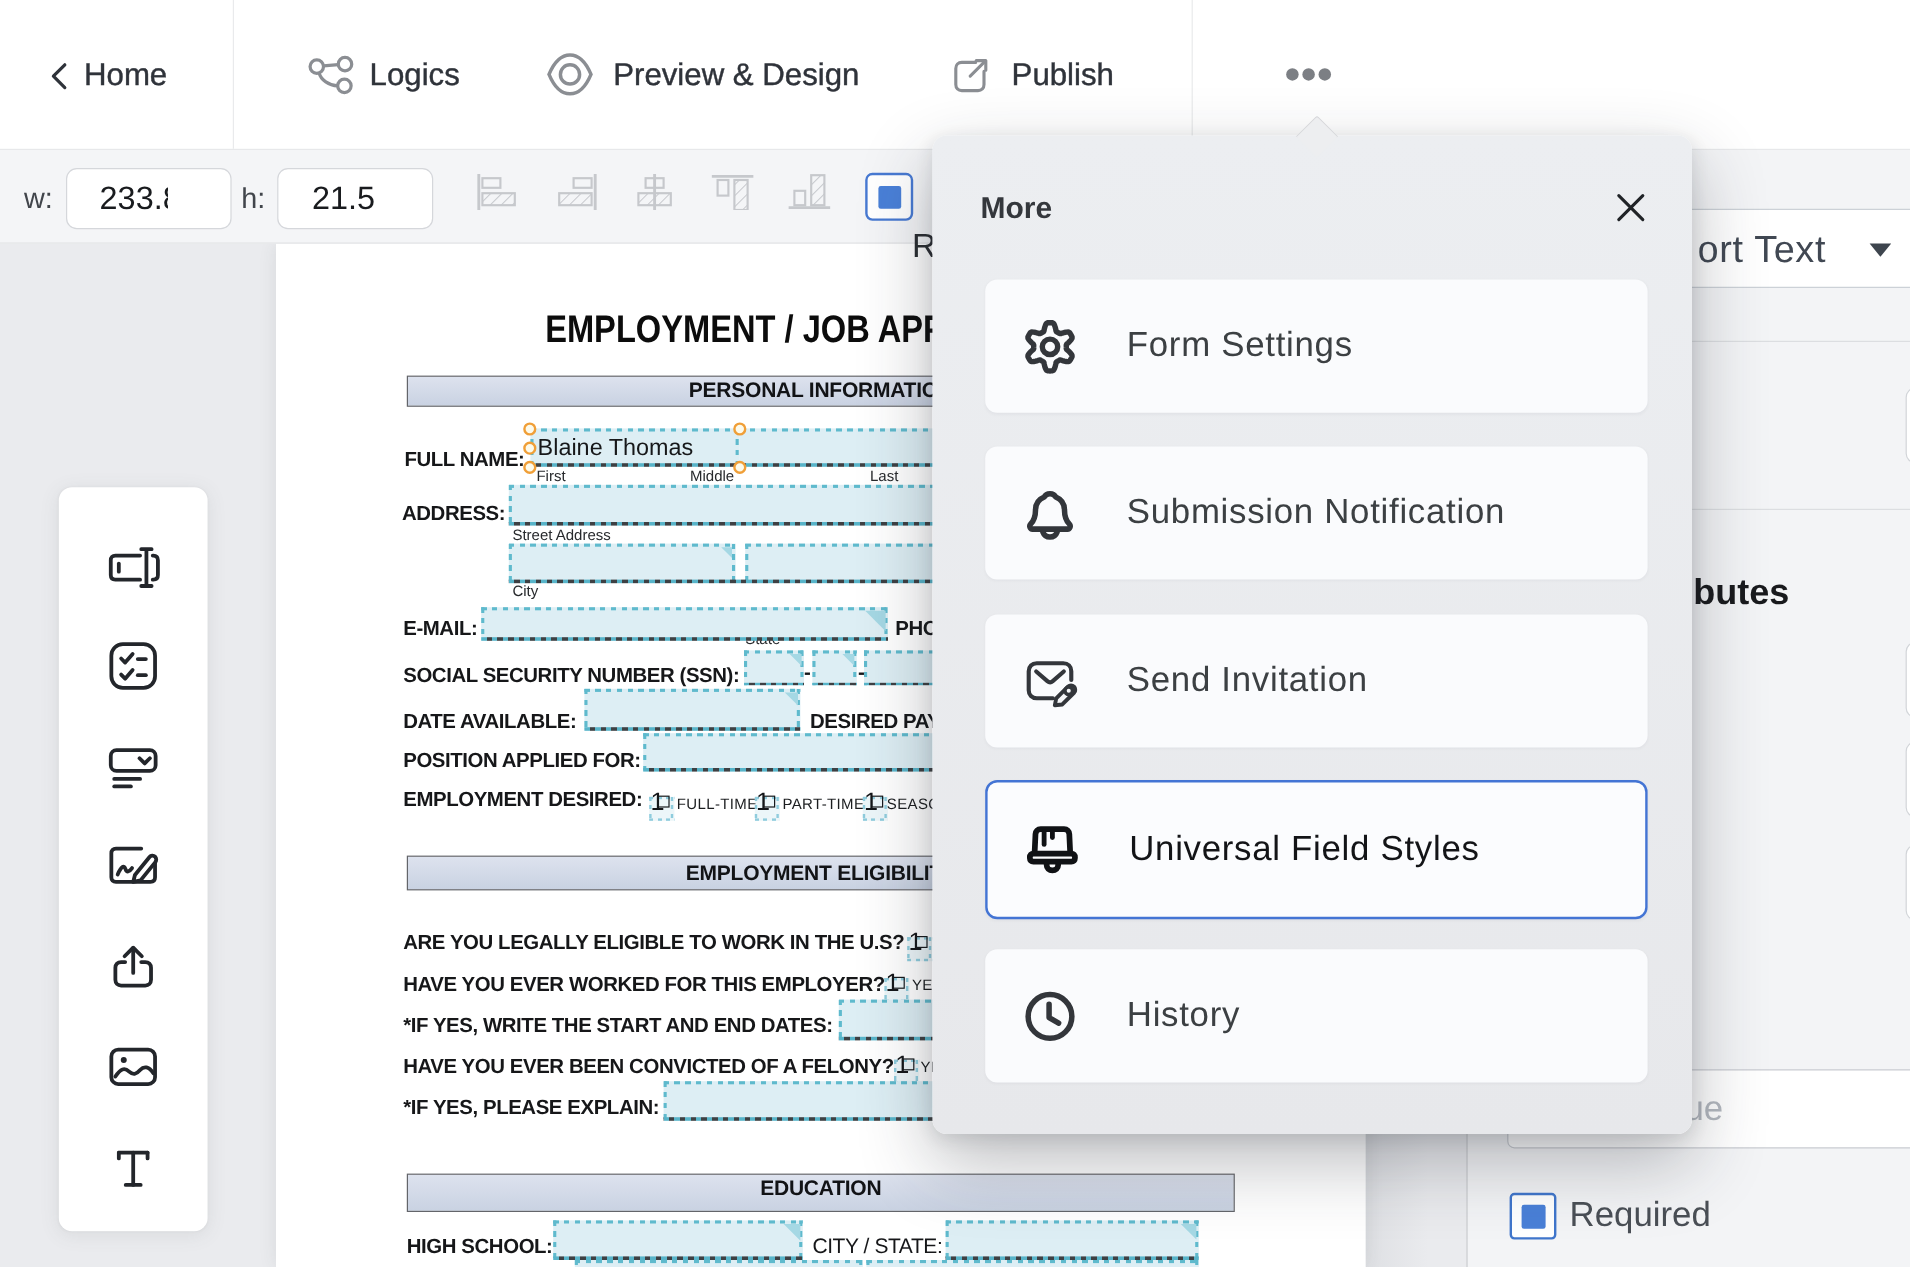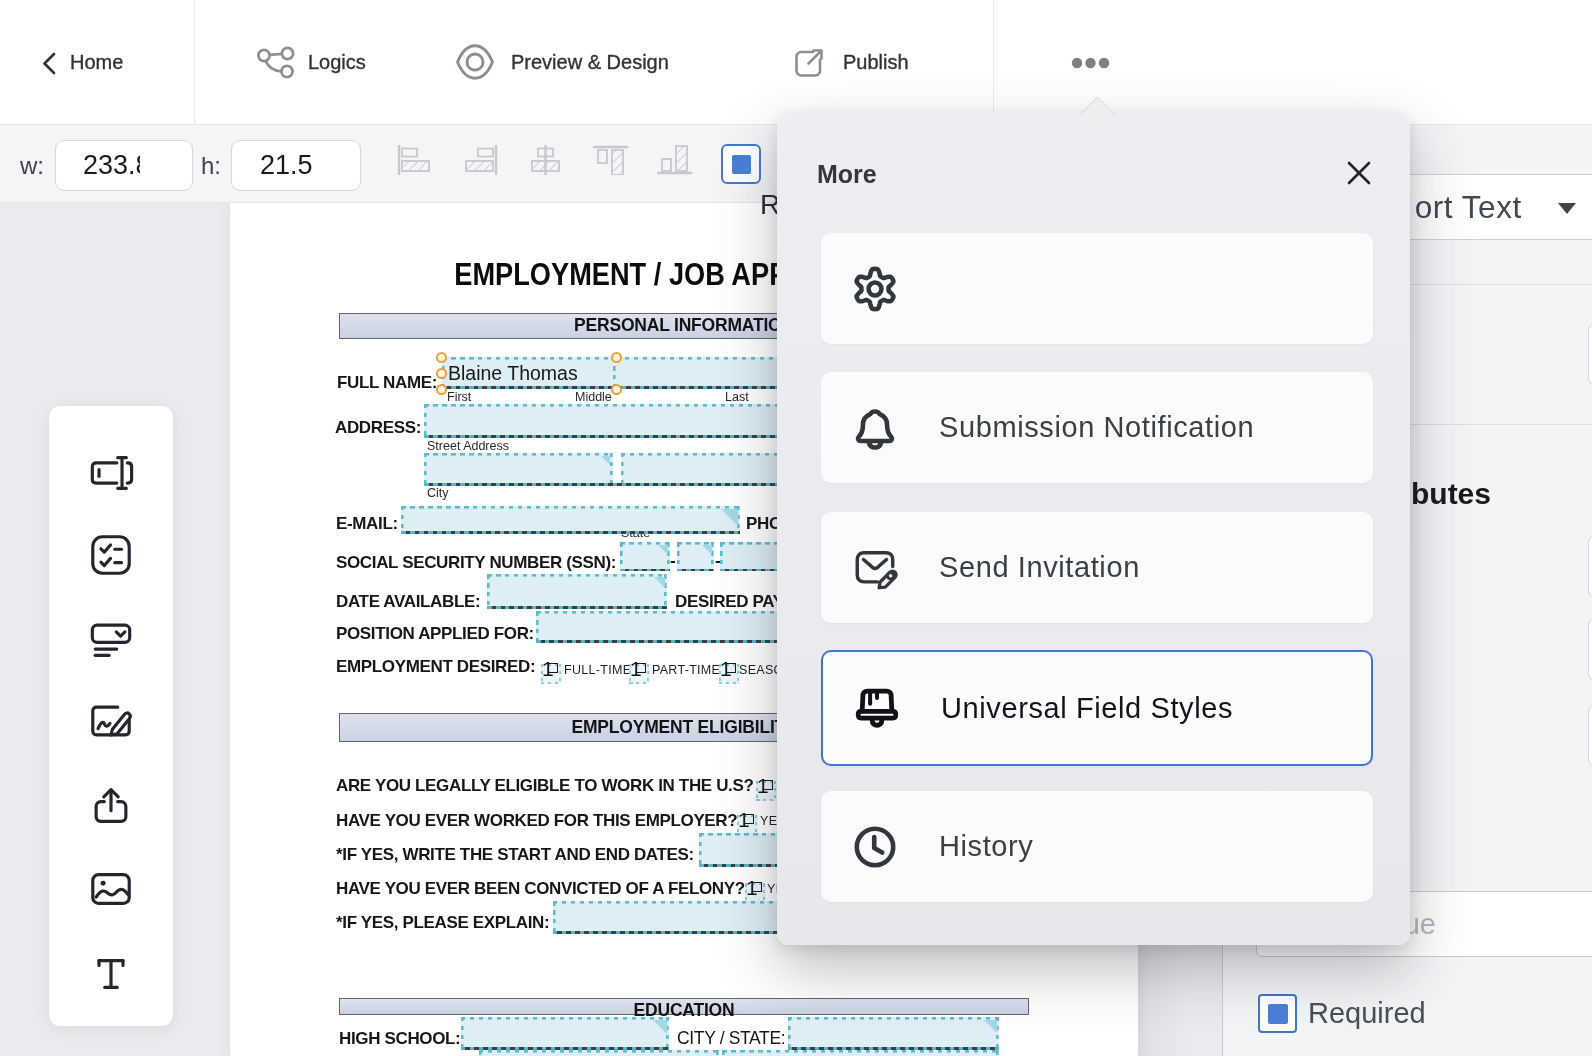--- a/index.html
+++ b/index.html
@@ -4,21 +4,21 @@
 <style>
 
 * { margin:0; padding:0; box-sizing:border-box; }
 html,body { width:1592px; height:1056px; overflow:hidden; }
 body { font-family:"Liberation Sans","DejaVu Sans",sans-serif; background:#eaebee; position:relative; }
 .abs { position:absolute; }
 .med { -webkit-text-stroke:0.35px currentColor; }
 
 #header { position:absolute; left:0; top:0; width:1592px; height:125px; background:#ffffff; border-bottom:1px solid #e7e8ea; z-index:30; }
 .hdiv { position:absolute; top:0; width:1px; height:124px; background:#e9eaec; }
-.navlbl { position:absolute; font-size:20px; color:#2f333a; line-height:30px; }
+.navlbl { position:absolute; font-size:26px; color:#2f333a; line-height:30px; }
 
 #toolbar { position:absolute; left:0; top:125px; width:1222px; height:78px; background:#f4f5f7; border-bottom:1px solid #e3e4e7; z-index:20; }
 .tb-lbl { position:absolute; font-size:24px; color:#41454b; }
 .tb-input { position:absolute; height:51px; background:#ffffff; border:1.5px solid #d5d7db; border-radius:9px; overflow:hidden; }
 .tb-input .val { position:absolute; top:0; height:48px; line-height:48px; font-size:27px; color:#191b1e; white-space:nowrap; overflow:hidden; }
 .alicon { position:absolute; top:145px; width:35px; height:30px; }
 #align-square-btn { position:absolute; left:721px; top:144px; width:40px; height:40px; background:#ffffff; border:2px solid #4779d2; border-radius:6px; }
 #align-square-btn .inner { position:absolute; left:50%; top:50%; width:19px; height:19px; margin:-9.5px 0 0 -9.5px; background:#4a80d8; border-radius:2px; }
 
 #canvas { position:absolute; left:0; top:203px; width:1222px; height:853px; background:#eaebee; z-index:1; }
@@ -271,21 +271,21 @@
 <div class="lbl" style="left:106px;top:676px;">HAVE YOU EVER BEEN CONVICTED OF A FELONY?</div>
 <div class="pdfcb" style="left:516px;top:674px;">
         <div class="pdfcb-fld"></div>
         <div class="pdfcb-digit">1</div>
         <div class="pdfcb-sq"></div>
       </div>
 <div class="smalltxt" style="left:537px;top:679px;">YES</div>
 <div class="lbl" style="left:106px;top:710px;">*IF YES, PLEASE EXPLAIN:</div>
 <div class="fld" style="left:323px;top:698px;width:476px;height:32px;"></div>
 <div class="uline" style="left:323px;top:728px;width:476px;"></div>
-<div class="sec-bar" style="top:795px;height:17px;line-height:22px;">EDUCATION</div>
+<div class="sec-bar" style="top:775px;height:32px;line-height:22px;">EDUCATION</div>
 <div class="lbl" style="left:109px;top:826px;">HIGH SCHOOL:</div>
 <div class="fld" style="left:231px;top:814px;width:208px;height:32px;"></div>
 <div class="fold" style="left:422.5px;top:816.6px;border-width:0 14px 14px 0;border-color:transparent #a5d8e4 transparent transparent;"></div>
 <div class="uline" style="left:231px;top:844px;width:208px;"></div>
 <div class="lbl" style="left:447px;top:826px;font-weight:400;font-size:17.5px;">CITY / STATE:</div>
 <div class="fld" style="left:558px;top:814px;width:211px;height:32px;"></div>
 <div class="fold" style="left:753.5px;top:816.6px;border-width:0 13px 13px 0;border-color:transparent #a5d8e4 transparent transparent;"></div>
 <div class="uline" style="left:558px;top:844px;width:211px;"></div>
 <div class="fld" style="left:249px;top:847px;width:240px;height:12px;"></div>
 <div class="fld" style="left:492px;top:847px;width:277px;height:12px;"></div>
@@ -363,20 +363,21 @@
 <div class="caret"></div>
 <div id="more-title">More</div>
 <div id="more-close"><svg width="32" height="32" viewBox="0 0 32 32" fill="none">
         <path d="M6 6 L26 26 M26 6 L6 26" stroke="#202327" stroke-width="2.6" stroke-linecap="round"></path>
       </svg></div>
 <div class="menu-item" style="top:120px;">
 <div class="mi-icon"><svg width="48" height="48" viewBox="0 0 48 48" fill="none" style="width:46px;height:46px;">
           <path d="M24.00,3.00 L25.10,3.03 L26.20,3.12 L27.21,3.75 L27.98,5.29 L28.56,7.00 L28.97,8.71 L29.27,10.27 L29.78,11.03 L30.45,11.35 L31.10,11.70 L31.73,12.09 L32.35,12.51 L33.25,12.57 L34.76,12.05 L36.45,11.55 L38.21,11.20 L39.93,11.10 L40.99,11.66 L41.61,12.56 L42.19,13.50 L42.71,14.47 L43.18,15.46 L43.14,16.65 L42.19,18.09 L41.00,19.44 L39.73,20.66 L38.52,21.70 L38.12,22.52 L38.18,23.26 L38.20,24.00 L38.18,24.74 L38.12,25.48 L38.52,26.30 L39.73,27.34 L41.00,28.56 L42.19,29.91 L43.14,31.35 L43.18,32.54 L42.71,33.53 L42.19,34.50 L41.61,35.44 L40.99,36.34 L39.93,36.90 L38.21,36.80 L36.45,36.45 L34.76,35.95 L33.25,35.43 L32.35,35.49 L31.73,35.91 L31.10,36.30 L30.45,36.65 L29.78,36.97 L29.27,37.73 L28.97,39.29 L28.56,41.00 L27.98,42.71 L27.21,44.25 L26.20,44.88 L25.10,44.97 L24.00,45.00 L22.90,44.97 L21.80,44.88 L20.79,44.25 L20.02,42.71 L19.44,41.00 L19.03,39.29 L18.73,37.73 L18.22,36.97 L17.55,36.65 L16.90,36.30 L16.27,35.91 L15.65,35.49 L14.75,35.43 L13.24,35.95 L11.55,36.45 L9.79,36.80 L8.07,36.90 L7.01,36.34 L6.39,35.44 L5.81,34.50 L5.29,33.53 L4.82,32.54 L4.86,31.35 L5.81,29.91 L7.00,28.56 L8.27,27.34 L9.48,26.30 L9.88,25.48 L9.82,24.74 L9.80,24.00 L9.82,23.26 L9.88,22.52 L9.48,21.70 L8.27,20.66 L7.00,19.44 L5.81,18.09 L4.86,16.65 L4.82,15.46 L5.29,14.47 L5.81,13.50 L6.39,12.56 L7.01,11.66 L8.07,11.10 L9.79,11.20 L11.55,11.55 L13.24,12.05 L14.75,12.57 L15.65,12.51 L16.27,12.09 L16.90,11.70 L17.55,11.35 L18.22,11.03 L18.73,10.27 L19.03,8.71 L19.44,7.00 L20.02,5.29 L20.79,3.75 L21.80,3.12 L22.90,3.03 L24.00,3.00 Z" stroke="#33363b" stroke-width="4.7" stroke-linejoin="round"></path>
           <circle cx="24" cy="24" r="6.7" stroke="#33363b" stroke-width="4.7"></circle>
         </svg></div>
+<div class="mi-label">Form Settings</div>
 </div>
 <div class="menu-item" style="top:399px;">
 <div class="mi-icon"><svg width="48" height="48" viewBox="0 0 48 48" fill="none" style="width:46px;height:46px;">
           <path d="M26.5 38.5 H12.5 C8.3 38.5 5.5 35.7 5.5 31.5 V15 C5.5 10.8 8.3 8 12.5 8 H35.5 C39.7 8 42.5 10.8 42.5 15 V22.5" stroke="#33363b" stroke-width="3.6" stroke-linecap="round"></path>
           <path d="M12 15.2 L21.7 23.6 C23.1 24.8 25 24.8 26.4 23.6 L36 15.2" stroke="#33363b" stroke-width="3.6" stroke-linecap="round" stroke-linejoin="round"></path>
           <path d="M28.2 44.6 L29.4 38.6 L39.6 28.4 C41.1 26.9 43.4 26.9 44.9 28.4 C46.4 29.9 46.4 32.2 44.9 33.7 L34.7 43.9 L28.2 44.6 Z" fill="#f6f7f9" stroke="#33363b" stroke-width="3.4" stroke-linejoin="round"></path>
           <circle cx="40.3" cy="32" r="3.3" fill="#f6f7f9" stroke="#33363b" stroke-width="3"></circle>
         </svg></div>
 <div class="mi-label">Send Invitation</div>
 </div>

